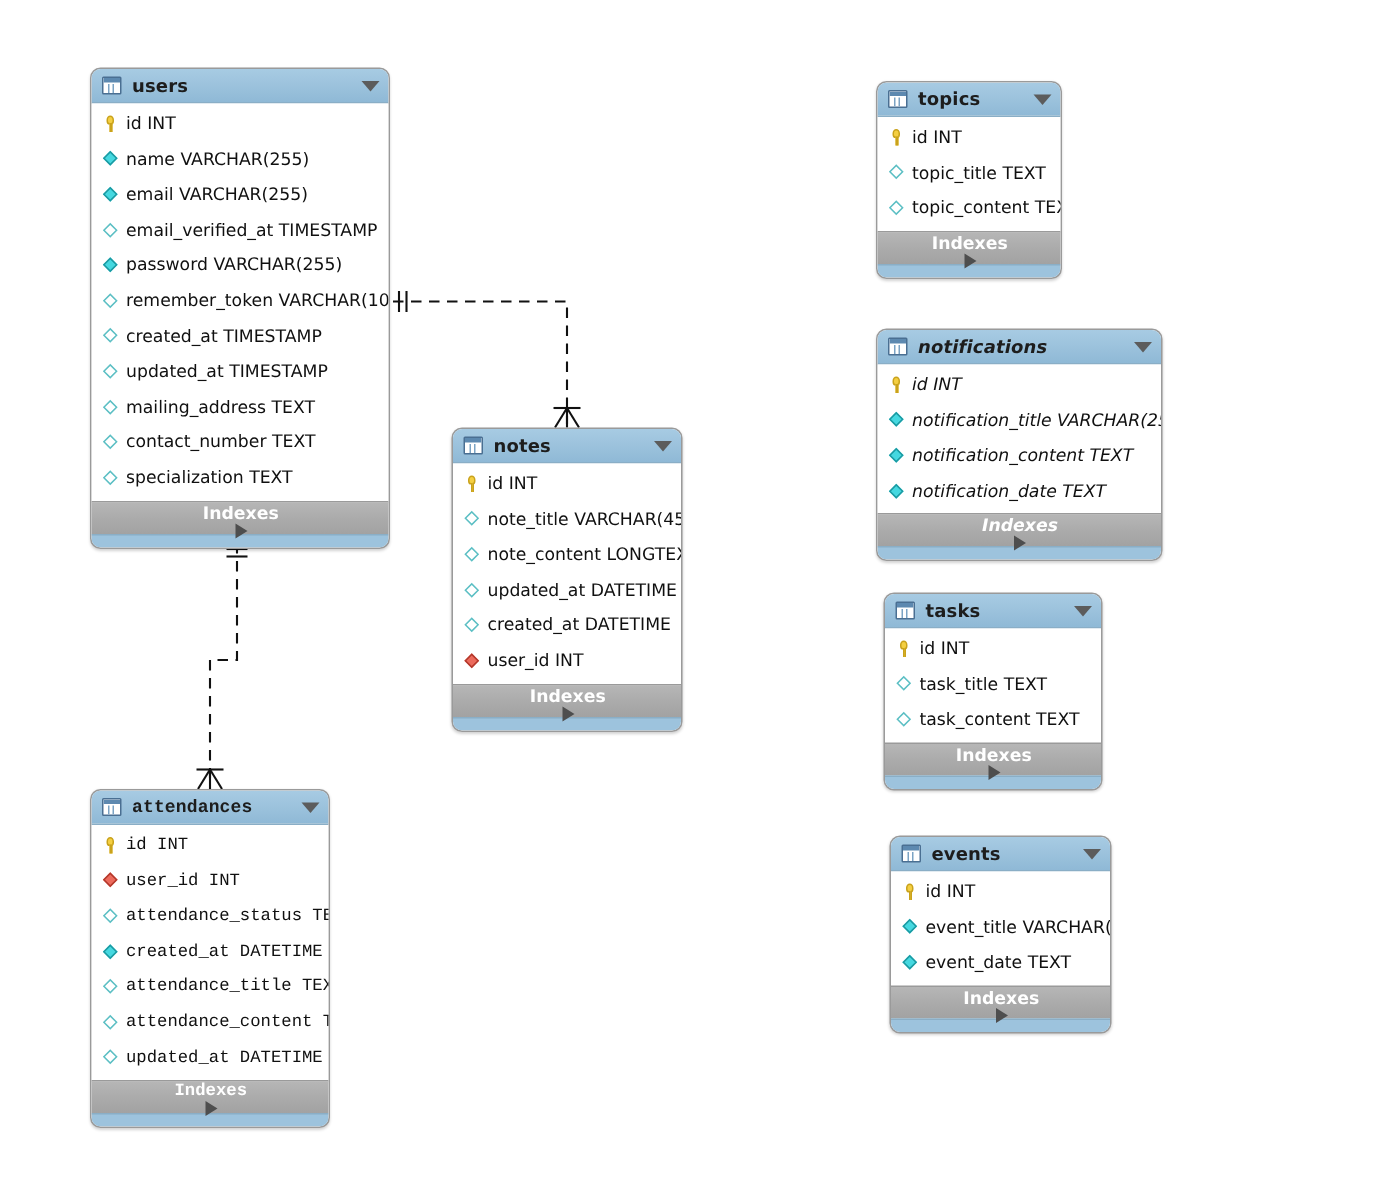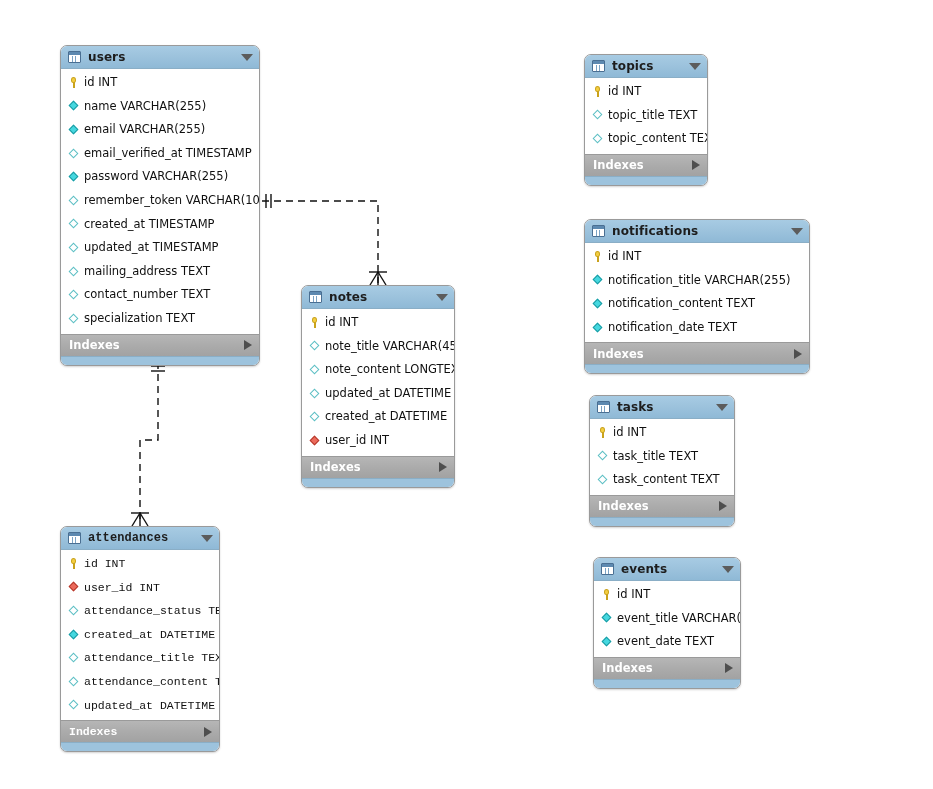--- a/index.html
+++ b/index.html
@@ -171,20 +171,21 @@
   .mk-fk::before { background: #ec6a5c; border-color: #b3392c; }
 
   .tbl-indexes {
     height: 22px;
     background: linear-gradient(to bottom, #b6b6b6 0%, #ababab 50%, #a2a2a2 100%);
     border-top: 1px solid #9a9a9a;
     display: flex;
     align-items: center;
     padding: 0 7px 0 8px;
     box-sizing: border-box;
+    flex-direction: column;
   }
   .idx-label {
     font-size: 11.5px;
     font-weight: bold;
     color: #ffffff;
     flex: 1 1 auto;
     white-space: nowrap;
   }
   .idx-arrow {
     width: 0; height: 0;
@@ -390,21 +391,21 @@
             <span class="mk mk-dia mk-null"></span>
             <span class="col-name">topic_content TEXT</span>
           </div>
         </div>
         <div class="tbl-indexes">
           <span class="idx-label">Indexes</span>
           <span class="idx-arrow"></span>
         </div>
         <div class="tbl-footer"></div>
       </div>
-      <div class="table-box" style="left: 584px; top: 219px; width: 226px;">
+      <div class="table-box" style="left: 584px; top: 219px; width: 191px; font-style: italic;">
         <div class="tbl-header">
           <span class="tbl-icon"></span>
           <span class="tbl-title">notifications</span>
           <span class="tbl-collapse"></span>
         </div>
         <div class="tbl-cols">
           <div class="col-row">
             <span class="mk mk-pk"></span>
             <span class="col-name">id INT</span>
           </div>

